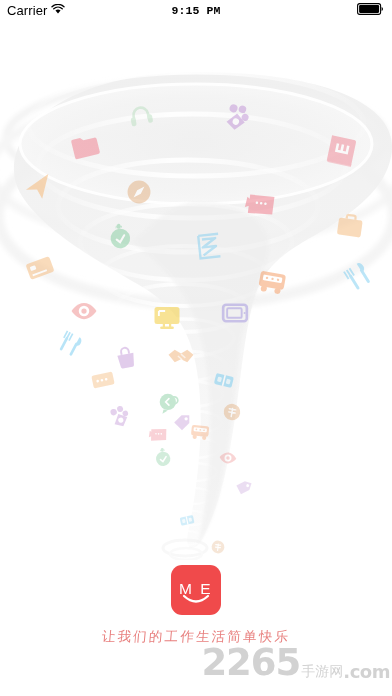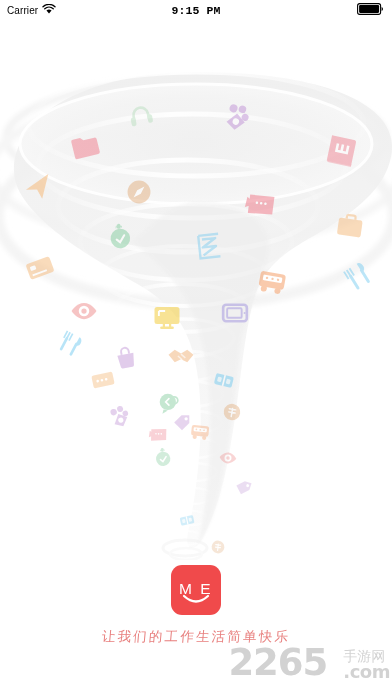--- a/index.html
+++ b/index.html
@@ -28,21 +28,21 @@
     padding: 0 7px;
     box-sizing: border-box;
     z-index: 60;
   }
   .status-left {
     display: flex;
     align-items: center;
     gap: 4px;
   }
   .carrier-label {
-    font-size: 10px;
+    font-size: 13px;
     color: #000;
     letter-spacing: 0.1px;
   }
   .wifi-icon { display: block; }
   .status-time {
     position: absolute;
     left: 0; right: 0;
     text-align: center;
     font-size: 11.5px;
     font-weight: bold;
@@ -119,23 +119,22 @@
   .wm-num {
     font-size: 37px;
     font-weight: bold;
     color: #d2d2d2;
     line-height: 0.92;
     letter-spacing: -1px;
     font-family: "DejaVu Sans", sans-serif;
   }
   .wm-right {
     display: flex;
-    flex-direction: column;
     align-items: flex-start;
-    margin-left: 16px;
+    margin-left: 1px;
     text-align: center;
   }
   .wm-cn {
     font-size: 14px;
     color: #d2d2d2;
     font-family: "DejaVu Sans", sans-serif;
     line-height: 1.05;
     letter-spacing: 0px;
   }
   .wm-dom {

